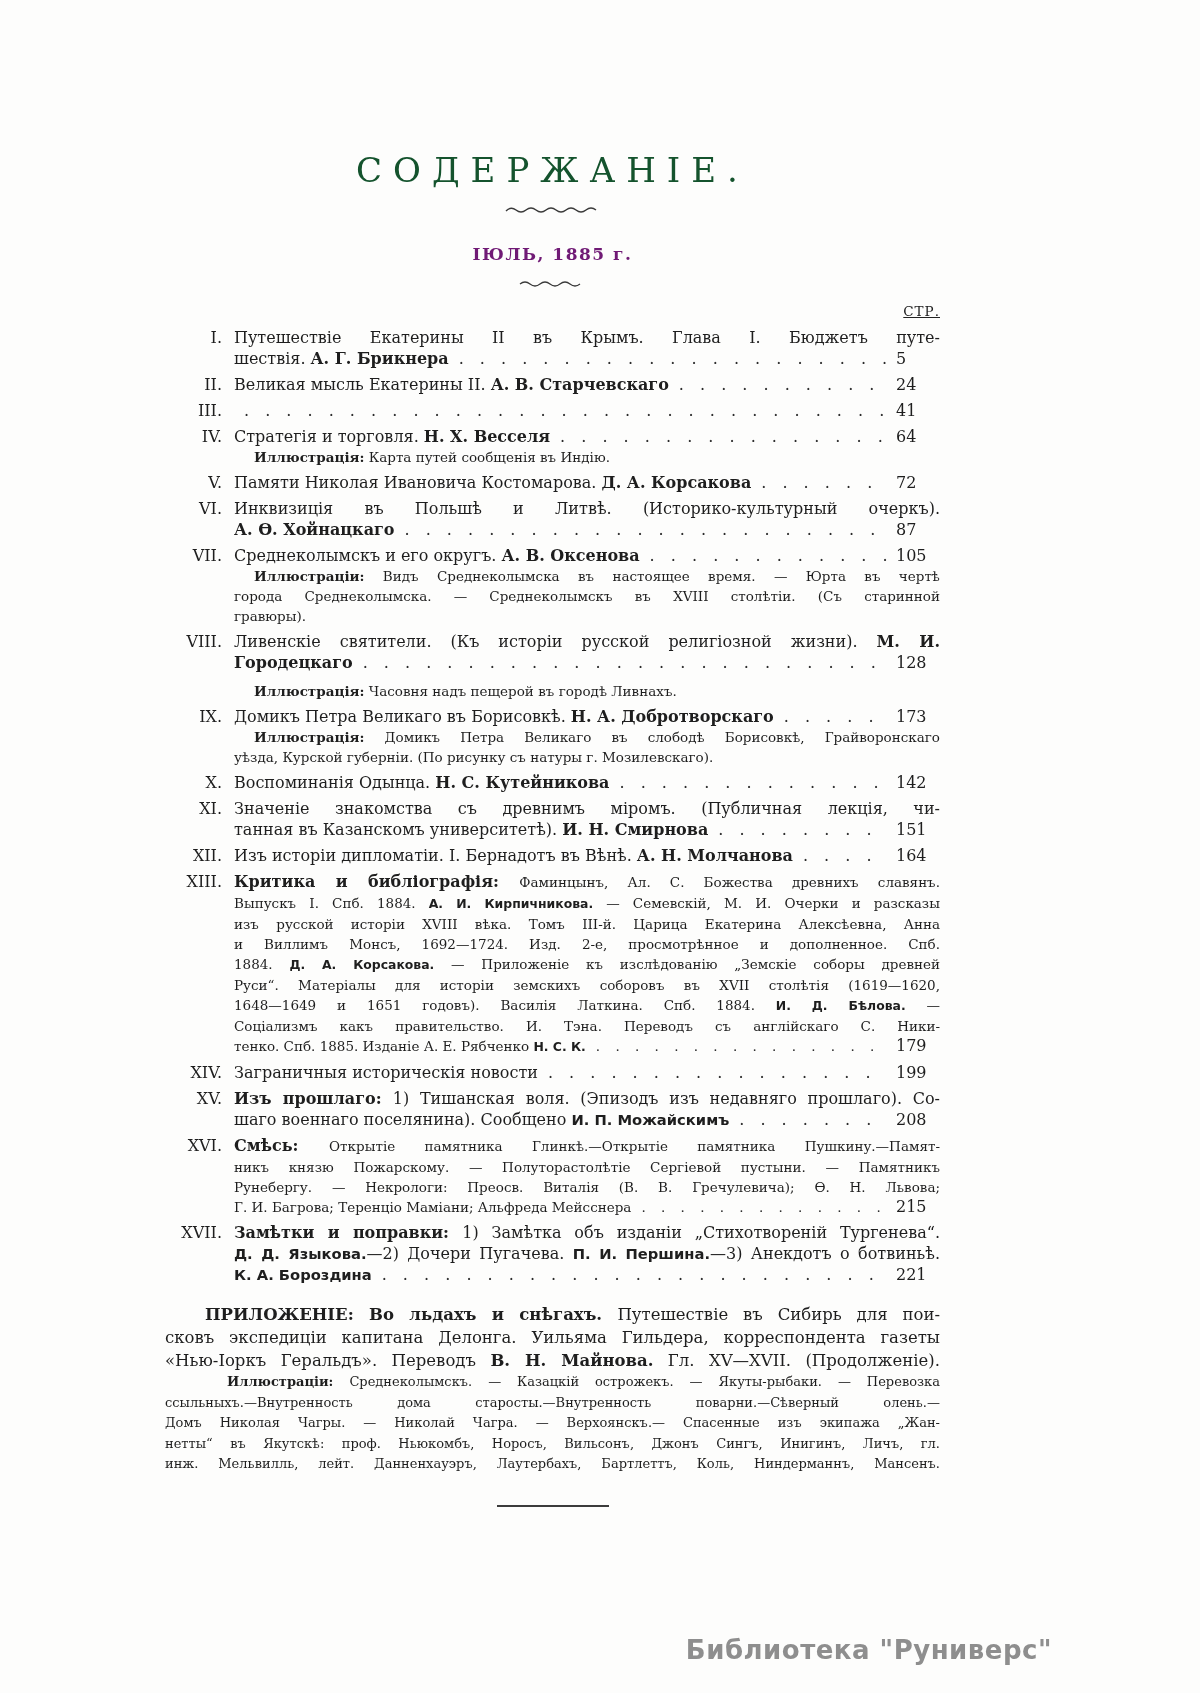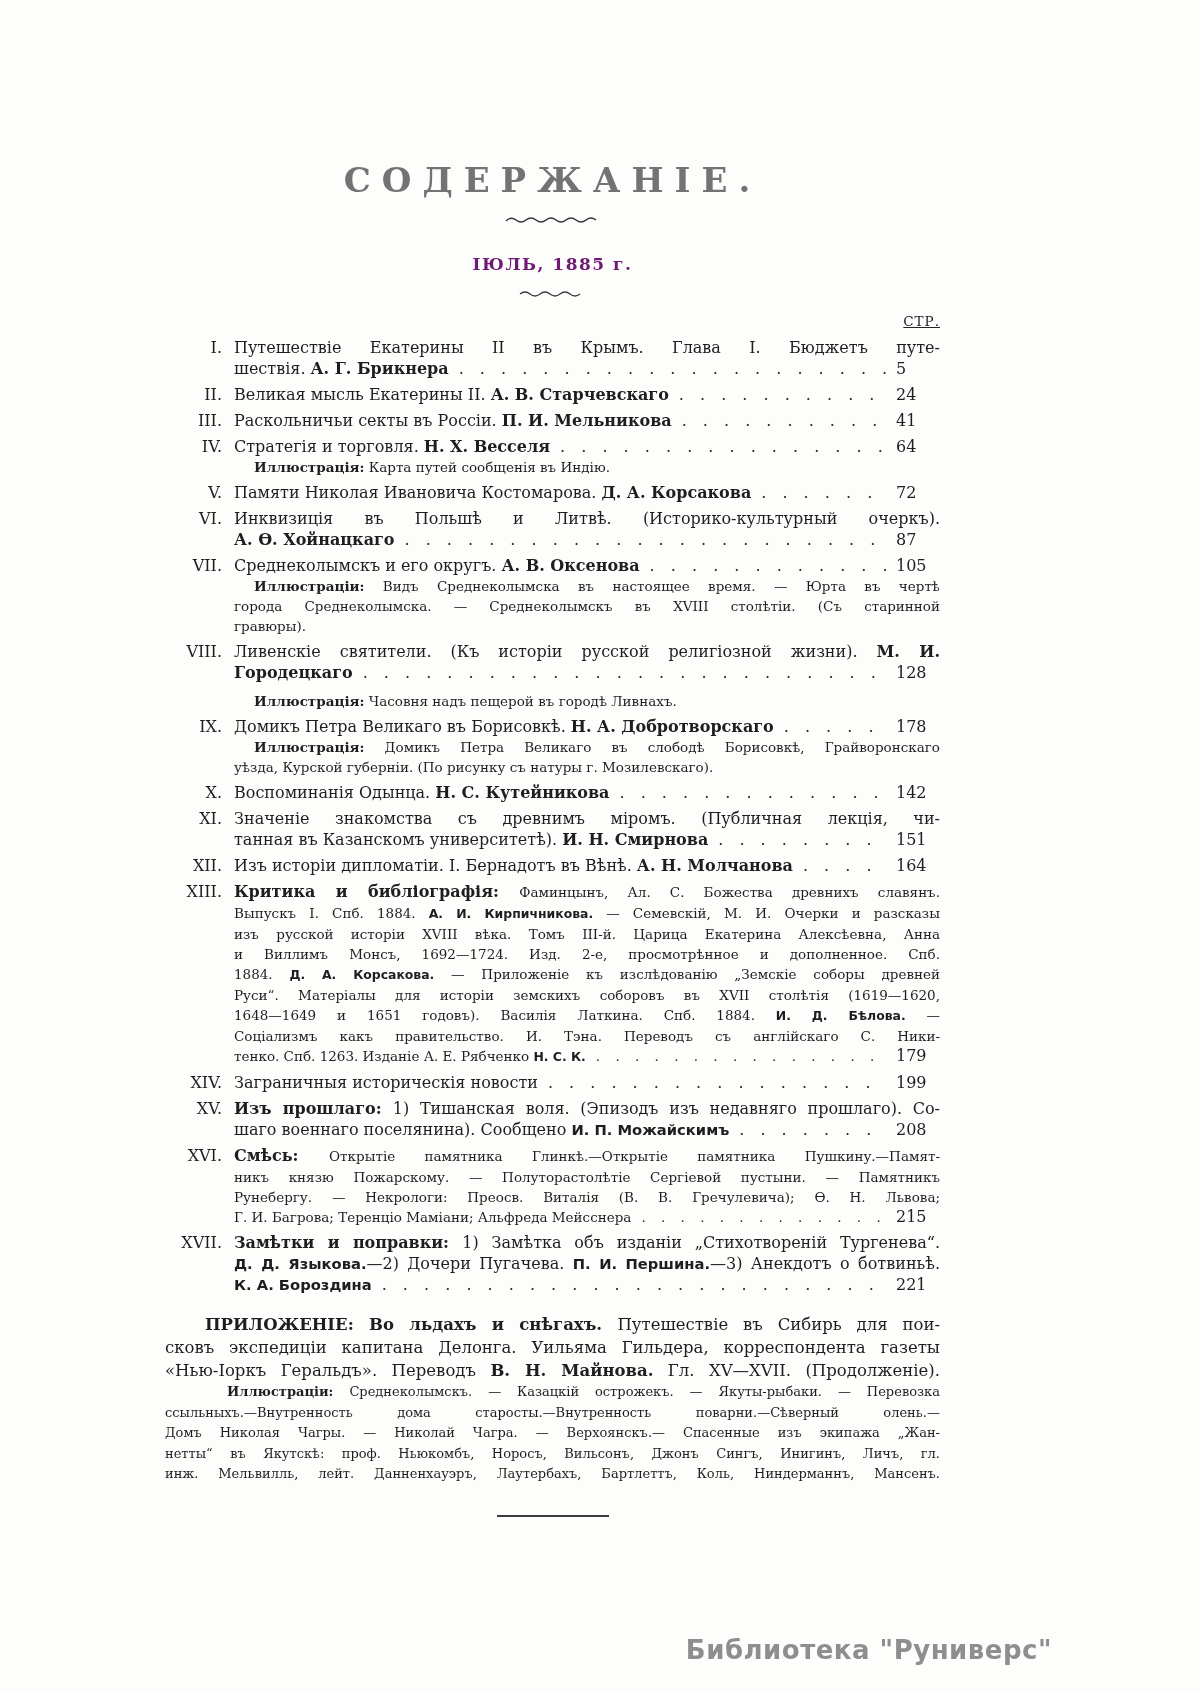--- a/index.html
+++ b/index.html
@@ -3,22 +3,22 @@
 <meta charset="utf-8">
 <style>
   html,body{margin:0;padding:0;}
   body{
     width:1200px;height:1693px;overflow:hidden;position:relative;
     background:#fdfdfc;color:#1e1e1e;
     font-family:"DejaVu Serif", serif;
   }
   .content{margin-left:165px;width:775px;padding-top:148px;}
   .title{
-    margin:10px;font-size:34px;font-weight:bold;text-align:center;
-    letter-spacing:11px;line-height:44px;color:#737373;
+    margin:0;font-size:34px;font-weight:normal;text-align:center;
+    letter-spacing:11px;line-height:44px;color:#14532d;
   }
   .sq{text-align:center;margin-top:12px;line-height:0;}
   .sq2{margin-top:10px;}
   .issue{
     margin-top:24px;text-align:center;font-weight:bold;font-size:17px;
     letter-spacing:1.5px;line-height:28px;color:#701a75;
   }
   .strcol{
     margin-top:14px;text-align:right;font-size:13.5px;letter-spacing:1px;
     line-height:16px;color:#222;text-decoration:underline;
@@ -91,21 +91,20 @@
             <span class="lt"><span>Великая мысль Екатерины II. </span><span class="bld">А. В. Старчевскаго</span></span>
             <span class="leader">. . . . . . . . . . . . . . . . . . . . . . . . . . . . . . . . . . . . . . . . . . </span>
             <span class="pg">24</span>
           </div>
         </div>
       </div>
       <div class="entry">
         <div class="num">III.</div>
         <div class="ebody">
           <div class="line main pageline">
-            <span class="lt"><span>Раскольничьи секты въ Россіи. </span><span class="bld">П. И. Мельникова</span></span>
             <span class="leader">. . . . . . . . . . . . . . . . . . . . . . . . . . . . . . . . . . . . . . . . . . </span>
             <span class="pg">41</span>
           </div>
         </div>
       </div>
       <div class="entry">
         <div class="num">IV.</div>
         <div class="ebody">
           <div class="line main pageline">
             <span class="lt"><span>Стратегія и торговля. </span><span class="bld">Н. Х. Весселя</span></span>
@@ -160,21 +159,21 @@
           </div>
           <div class="line small nj" style="padding-left: 20px; margin-top: 8px;"><span class="bld">Иллюстрація:</span><span> Часовня надъ пещерой въ городѣ Ливнахъ.</span></div>
         </div>
       </div>
       <div class="entry">
         <div class="num">IX.</div>
         <div class="ebody">
           <div class="line main pageline">
             <span class="lt"><span>Домикъ Петра Великаго въ Борисовкѣ. </span><span class="bld">Н. А. Добротворскаго</span></span>
             <span class="leader">. . . . . . . . . . . . . . . . . . . . . . . . . . . . . . . . . . . . . . . . . . </span>
-            <span class="pg">178</span>
+            <span class="pg">173</span>
           </div>
           <div class="line small" style="padding-left: 20px;"><span class="bld">Иллюстрація:</span><span> Домикъ Петра Великаго въ слободѣ Борисовкѣ, Грайворонскаго</span></div>
           <div class="line small nj"><span>уѣзда, Курской губерніи. (По рисунку съ натуры г. Мозилевскаго).</span></div>
         </div>
       </div>
       <div class="entry">
         <div class="num">X.</div>
         <div class="ebody">
           <div class="line main pageline">
             <span class="lt"><span>Воспоминанія Одынца. </span><span class="bld">Н. С. Кутейникова</span></span>
@@ -209,21 +208,21 @@
         <div class="ebody">
           <div class="line main"><span class="bld">Критика и библіографія: </span><span class="smtext">Фаминцынъ, Ал. С. Божества древнихъ славянъ.</span></div>
           <div class="line small"><span>Выпускъ I. Спб. 1884. </span><span class="bsans">А. И. Кирпичникова.</span><span> — Семевскій, М. И. Очерки и разсказы</span></div>
           <div class="line small"><span>изъ русской исторіи XVIII вѣка. Томъ III-й. Царица Екатерина Алексѣевна, Анна</span></div>
           <div class="line small"><span>и Виллимъ Монсъ, 1692—1724. Изд. 2-е, просмотрѣнное и дополненное. Спб.</span></div>
           <div class="line small"><span>1884. </span><span class="bsans">Д. А. Корсакова.</span><span> — Приложеніе къ изслѣдованію „Земскіе соборы древней</span></div>
           <div class="line small"><span>Руси“. Матеріалы для исторіи земскихъ соборовъ въ XVII столѣтія (1619—1620,</span></div>
           <div class="line small"><span>1648—1649 и 1651 годовъ). Василія Латкина. Спб. 1884. </span><span class="bsans">И. Д. Бѣлова.</span><span> —</span></div>
           <div class="line small"><span>Соціализмъ какъ правительство. И. Тэна. Переводъ съ англійскаго С. Ники-</span></div>
           <div class="line small pageline">
-            <span class="lt"><span>тенко. Спб. 1263. Изданіе А. Е. Рябченко </span><span class="bsans">Н. С. К.</span></span>
+            <span class="lt"><span>тенко. Спб. 1885. Изданіе А. Е. Рябченко </span><span class="bsans">Н. С. К.</span></span>
             <span class="leader">. . . . . . . . . . . . . . . . . . . . . . . . . . . . . . . . . . . . . . . . . . </span>
             <span class="pg">179</span>
           </div>
         </div>
       </div>
       <div class="entry">
         <div class="num">XIV.</div>
         <div class="ebody">
           <div class="line main pageline">
             <span class="lt"><span>Заграничныя историческія новости</span></span>

